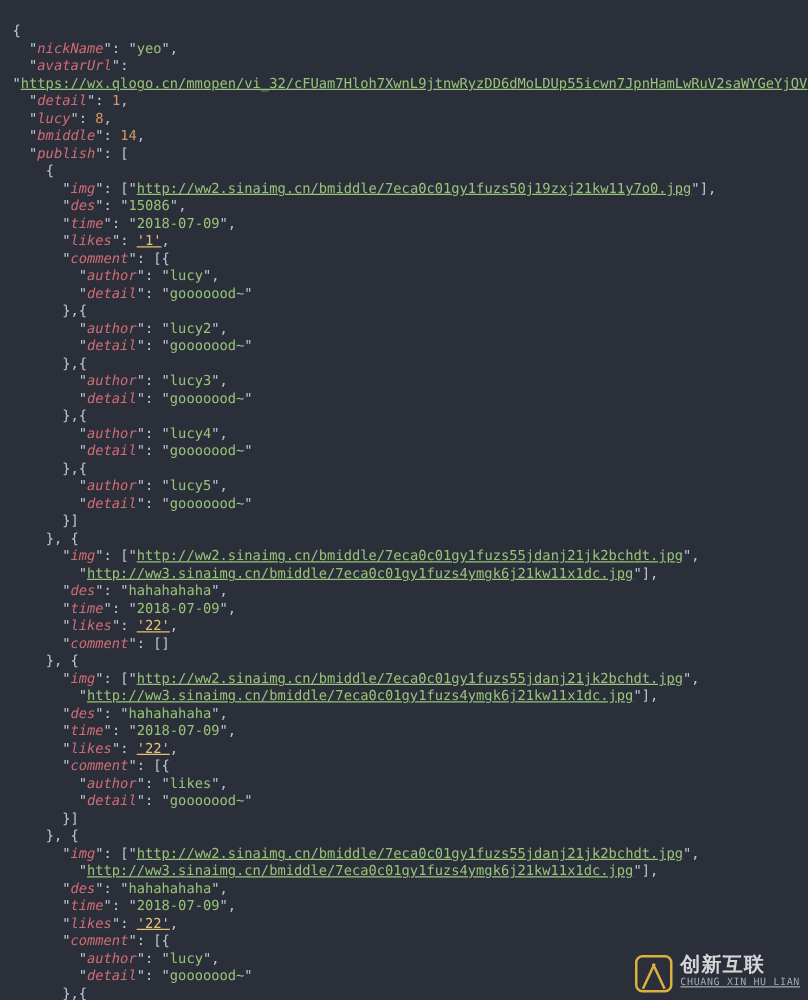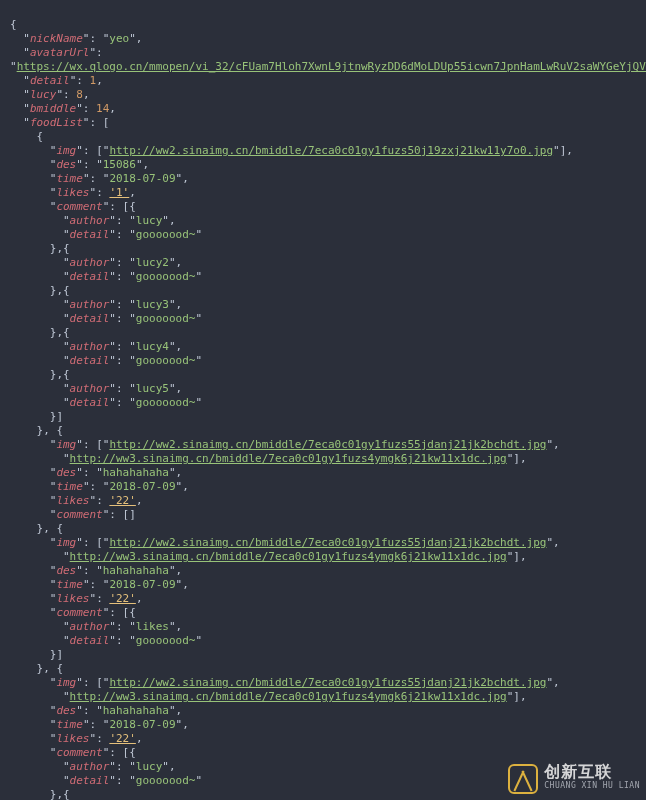--- a/index.html
+++ b/index.html
@@ -42,34 +42,34 @@
     position: relative;
   }
   .wm-icon::before, .wm-icon::after {
     content: "";
     position: absolute;
     background: #f0c040;
   }
   .wm-icon::before { width: 2px; height: 22px; left: 8px; top: 4px; transform: rotate(25deg); }
   .wm-icon::after  { width: 2px; height: 22px; right: 8px; top: 4px; transform: rotate(-25deg); }
   .wm-text .cn { font-size: 16px; font-weight: bold; color: #e8e8e8; letter-spacing: 1px; }
-  .wm-text .py { font-size: 8px; color: #b0b4bc; letter-spacing: 0.5px; }
+  .wm-text .py { font-size: 8px; color: #b0b4bc; letter-spacing: 0.5px; text-decoration: underline; }
 </style>
 </head>
 <body>
 
 <div class="code">
 <span class="punc">{</span>
   <span class="punc">"</span><span class="key">nickName</span><span class="punc">"</span><span class="punc">:</span> <span class="punc">"</span><span class="str">yeo</span><span class="punc">"</span><span class="punc">,</span>
   <span class="punc">"</span><span class="key">avatarUrl</span><span class="punc">"</span><span class="punc">:</span>
 <span class="punc">"</span><span class="link">https://wx.qlogo.cn/mmopen/vi_32/cFUam7Hloh7XwnL9jtnwRyzDD6dMoLDUp55icwn7JpnHamLwRuV2saWYGeYjQVZK0rs209gk2dr4aaH0p40wbow/132</span>
   <span class="punc">"</span><span class="key">detail</span><span class="punc">"</span><span class="punc">:</span> <span class="num">1</span><span class="punc">,</span>
   <span class="punc">"</span><span class="key">lucy</span><span class="punc">"</span><span class="punc">:</span> <span class="num">8</span><span class="punc">,</span>
   <span class="punc">"</span><span class="key">bmiddle</span><span class="punc">"</span><span class="punc">:</span> <span class="num">14</span><span class="punc">,</span>
-  <span class="punc">"</span><span class="key">foodList</span><span class="punc">"</span><span class="punc">:</span> <span class="punc">[</span>
+  <span class="punc">"</span><span class="key">publish</span><span class="punc">"</span><span class="punc">:</span> <span class="punc">[</span>
     <span class="punc">{</span>
       <span class="punc">"</span><span class="key">img</span><span class="punc">"</span><span class="punc">:</span> <span class="punc">[</span><span class="punc">"</span><span class="link">http://ww2.sinaimg.cn/bmiddle/7eca0c01gy1fuzs50j19zxj21kw11y7o0.jpg</span><span class="punc">"</span><span class="punc">]</span><span class="punc">,</span>
       <span class="punc">"</span><span class="key">des</span><span class="punc">"</span><span class="punc">:</span> <span class="punc">"</span><span class="str">15086</span><span class="punc">"</span><span class="punc">,</span>
       <span class="punc">"</span><span class="key">time</span><span class="punc">"</span><span class="punc">:</span> <span class="punc">"</span><span class="str">2018-07-09</span><span class="punc">"</span><span class="punc">,</span>
       <span class="punc">"</span><span class="key">likes</span><span class="punc">"</span><span class="punc">:</span> <span class="hl">'1'</span><span class="punc">,</span>
       <span class="punc">"</span><span class="key">comment</span><span class="punc">"</span><span class="punc">:</span> <span class="punc">[</span><span class="punc">{</span>
         <span class="punc">"</span><span class="key">author</span><span class="punc">"</span><span class="punc">:</span> <span class="punc">"</span><span class="str">lucy</span><span class="punc">"</span><span class="punc">,</span>
         <span class="punc">"</span><span class="key">detail</span><span class="punc">"</span><span class="punc">:</span> <span class="punc">"</span><span class="str">gooooood~</span><span class="punc">"</span>
       <span class="punc">}</span><span class="punc">,</span><span class="punc">{</span>
         <span class="punc">"</span><span class="key">author</span><span class="punc">"</span><span class="punc">:</span> <span class="punc">"</span><span class="str">lucy2</span><span class="punc">"</span><span class="punc">,</span>

